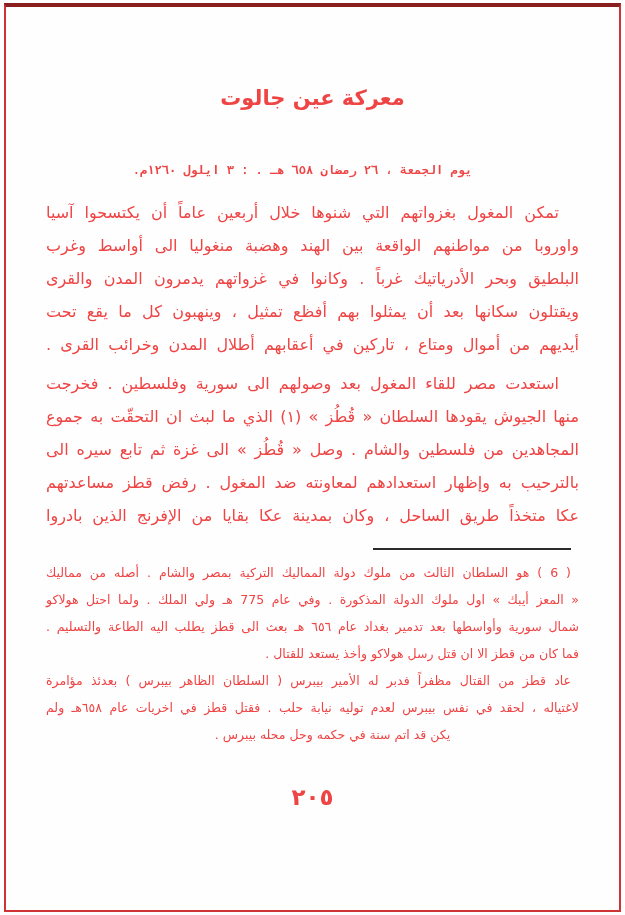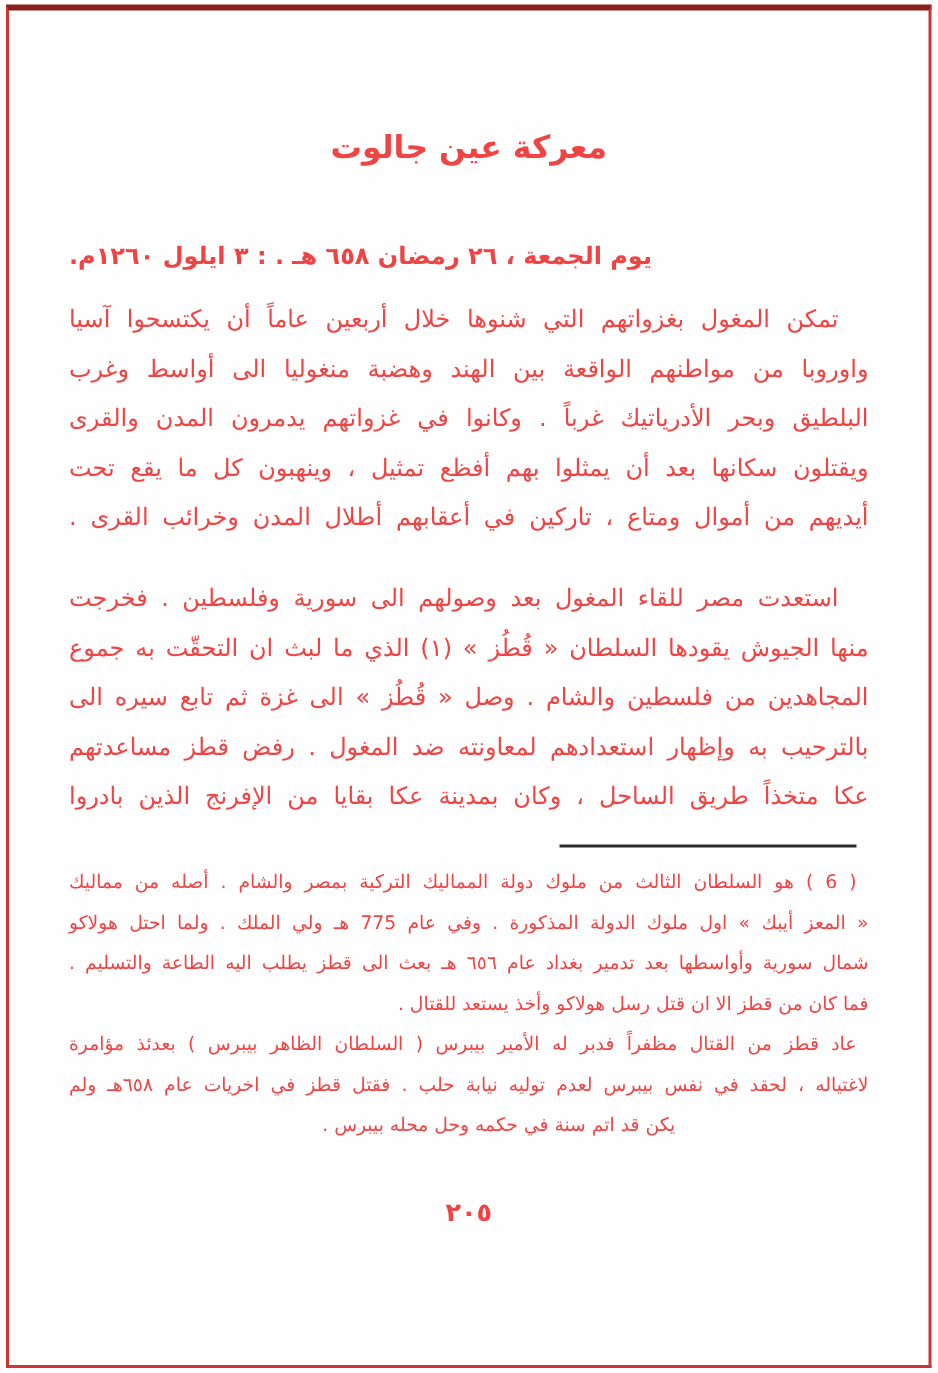--- a/index.html
+++ b/index.html
@@ -30,39 +30,40 @@
     padding: 86px 46px 0 46px;
   }
   .doc-title {
     margin: 0 0 46px 0;
     text-align: center;
     font-size: 21px;
     font-weight: bold;
     letter-spacing: 0.5px;
   }
   .date-line {
-    font-size: 16px;
+    font-size: 12px;
     font-weight: 600;
-    text-align: left;
+    text-align: center;
     padding-right: 20px;
     margin-bottom: 10px;
     line-height: 30px;
+    font-family: Liberation Mono, monospace;
   }
   .para .line {
     font-size: 16px;
     font-weight: 500;
     line-height: 33px;
     text-align: justify;
     text-align-last: justify;
     white-space: normal;
   }
   .para .line.indent-first {
     padding-right: 20px;
   }
-  .para-2 { margin-top: 21px; }
+  .para-2 { margin-top: 6px; }
   .footnote-rule {
     border: 0;
     border-top: 2px solid #2a2a2a;
     width: 198px;
     height: 0;
     margin: 16px 8px 9px auto; 
   }
   .footnotes .line {
     font-size: 12.5px;
     font-weight: 500;
@@ -76,21 +77,21 @@
     text-align-last: right;
   }
   .footnotes .line.short-center {
     text-align: center;
     text-align-last: center;
     padding-left: 40px;
   }
   .page-number {
     margin-top: 36px;
     text-align: center;
-    font-size: 17px;
+    font-size: 23px;
     font-weight: bold;
   }
 </style>
 </head>
 <body>
 
 <div class="page">
   <div class="page-frame"></div>
 
   <div class="content">

